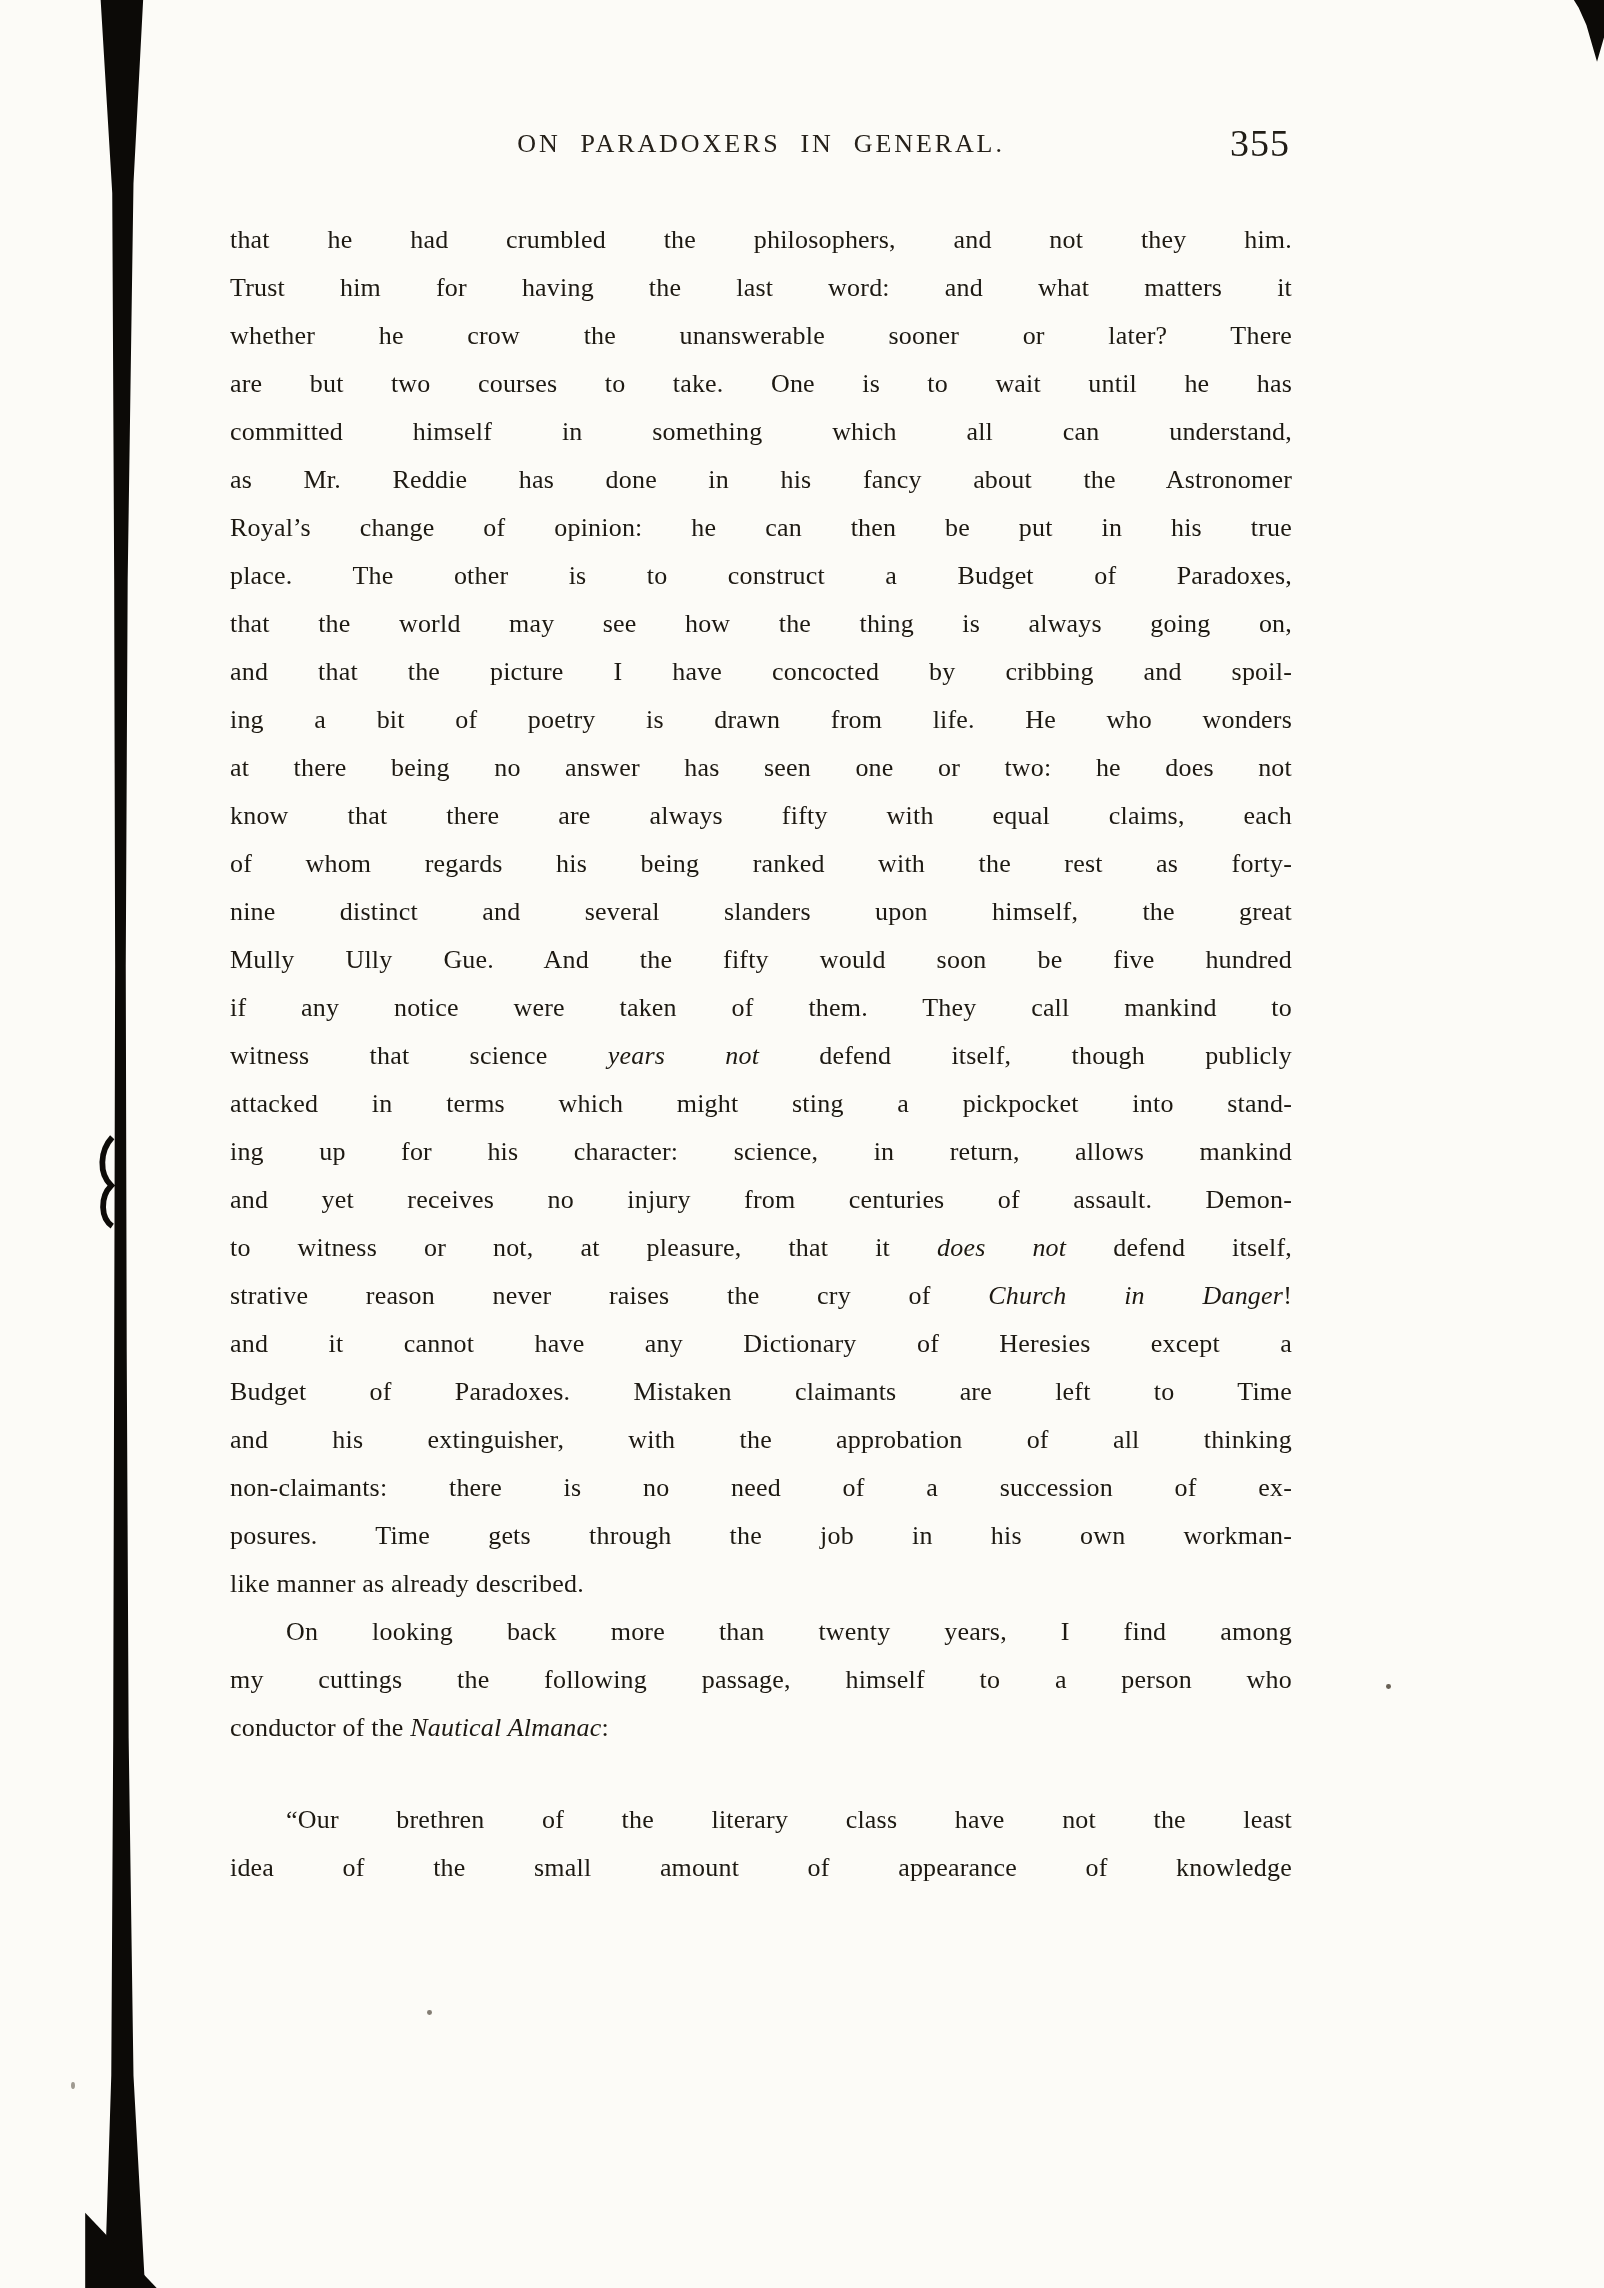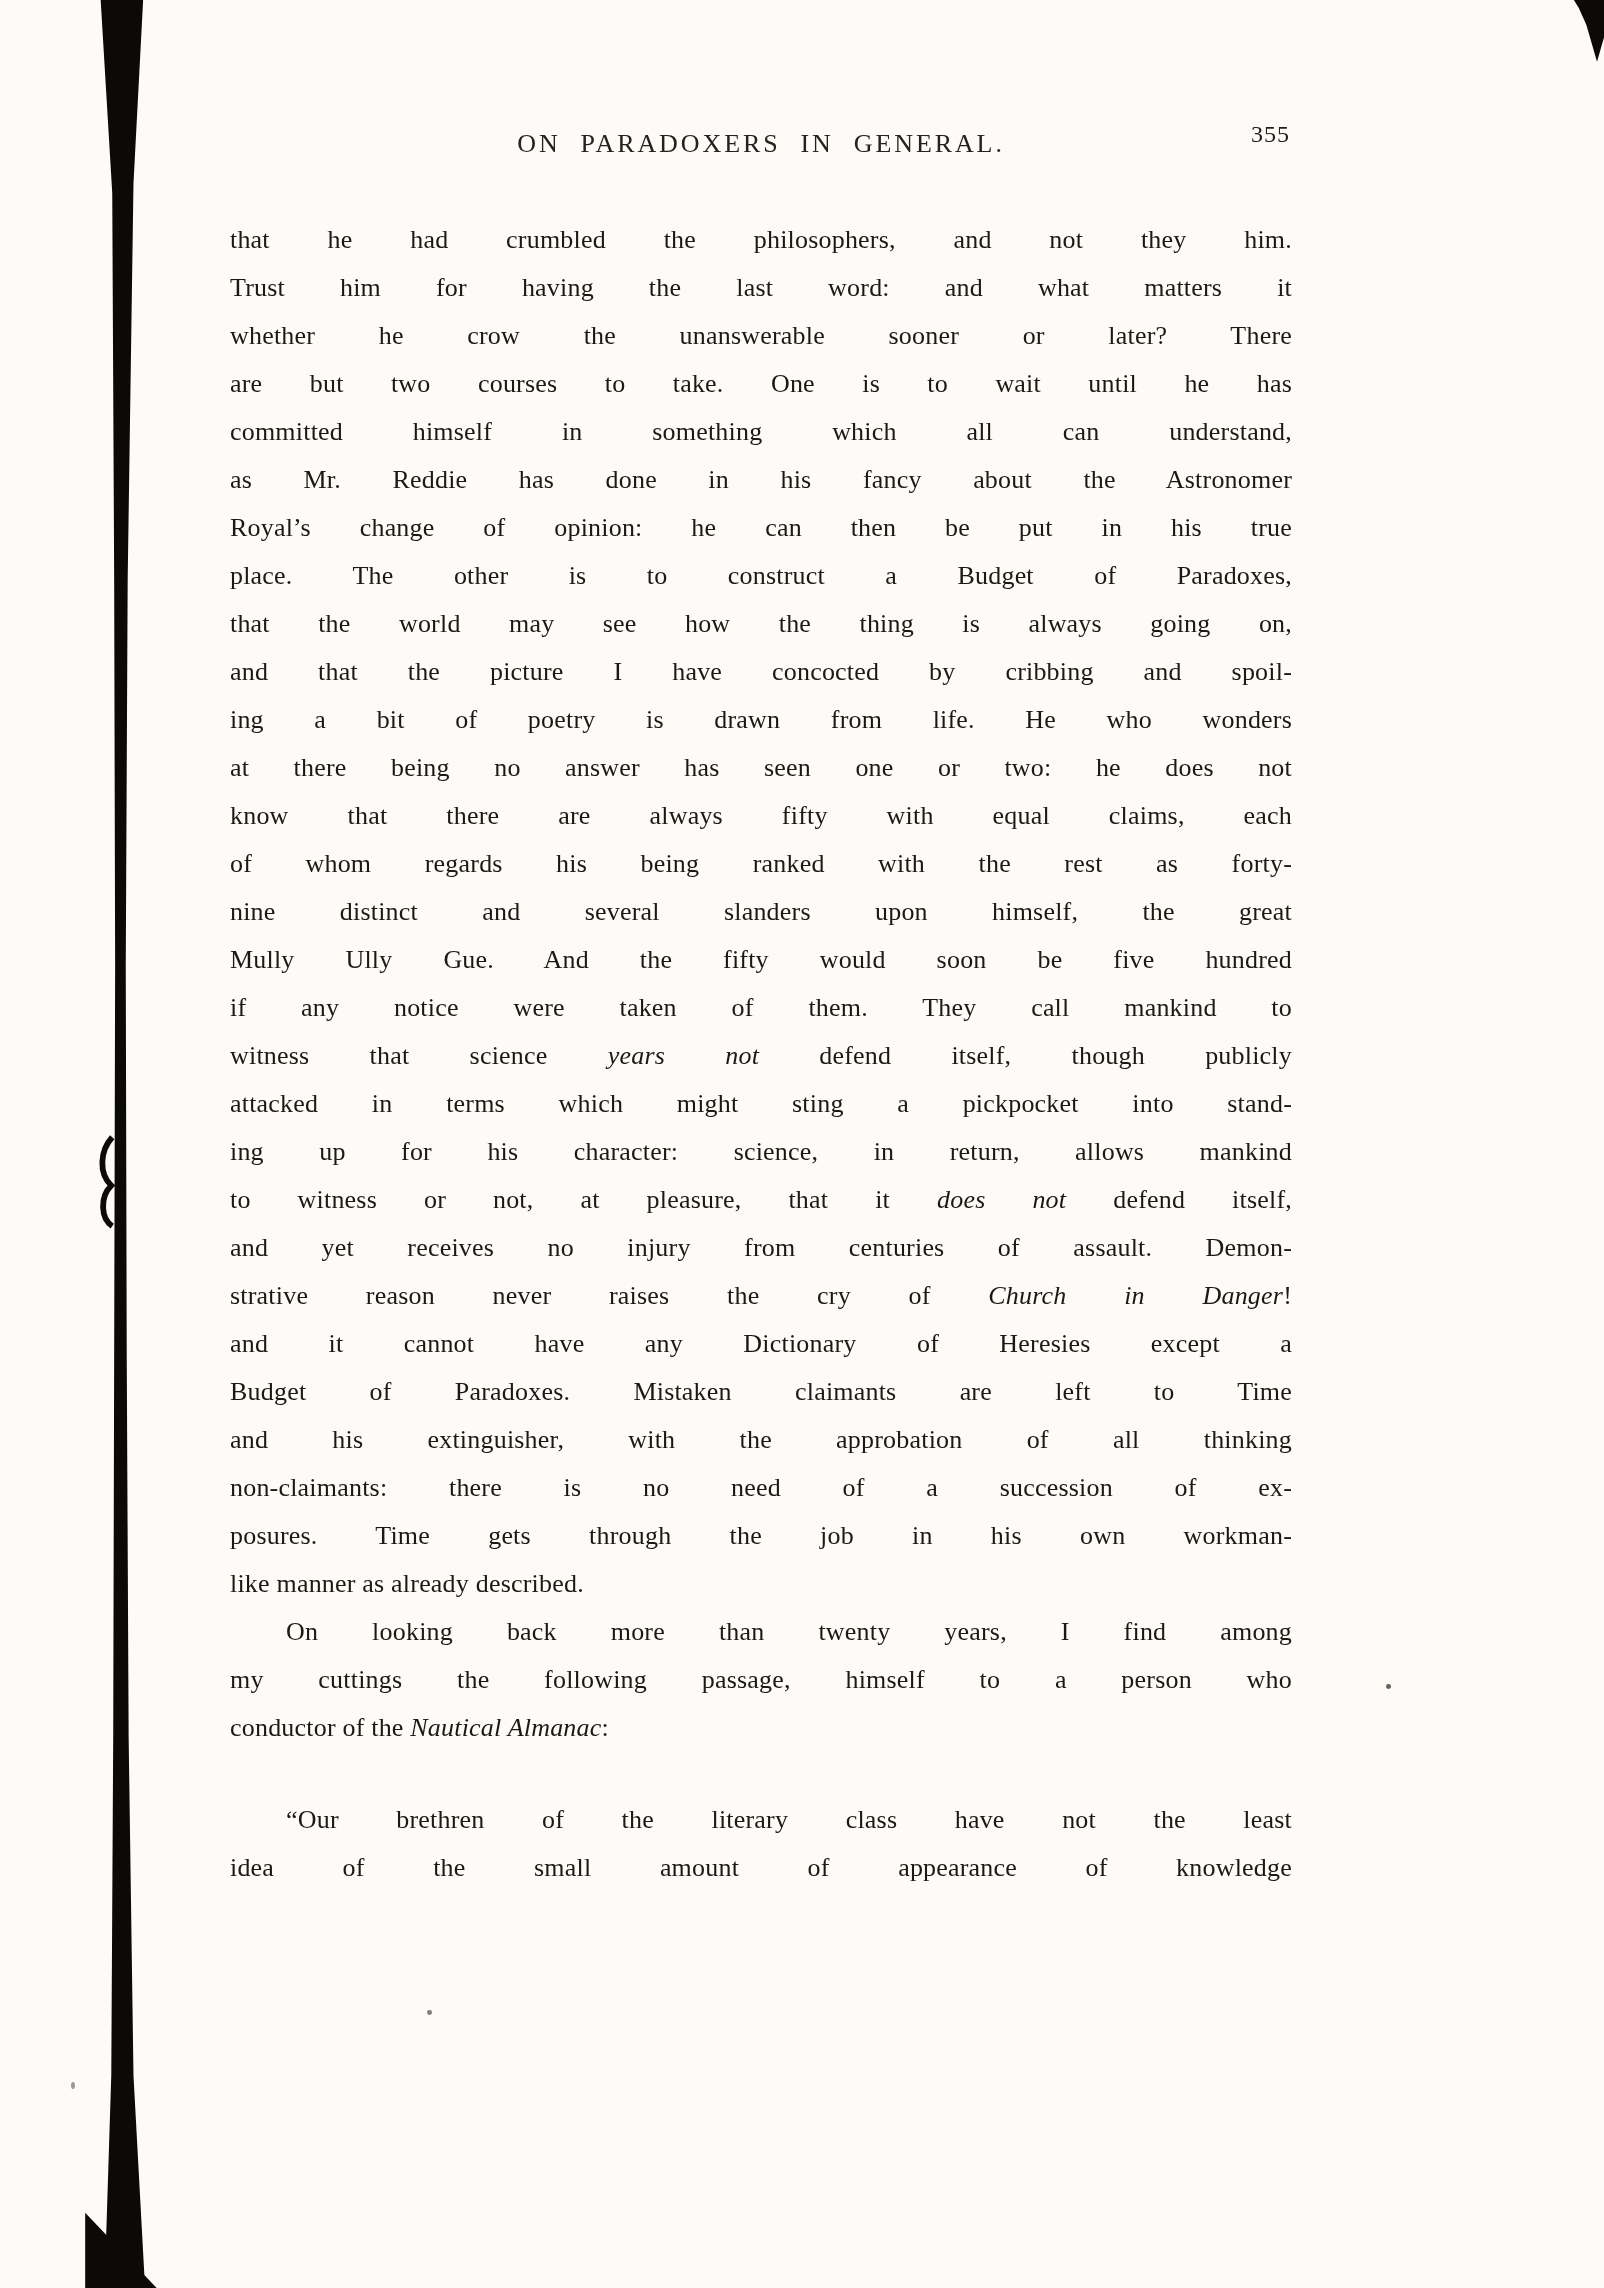--- a/index.html
+++ b/index.html
@@ -12,21 +12,21 @@
     color:var(--ink);
   }
   .page{position:absolute;inset:0;}
   .running-header{position:absolute;left:230px;top:129px;width:1062px;height:42px;text-decoration:underline;}
   .running-header .title{
     position:absolute;left:0;right:0;text-align:center;
     font-size:26px;letter-spacing:2.9px;word-spacing:10.6px;color:#26211a;
   }
   .running-header .pagenum{
     position:absolute;right:1.9px;top:-7.7px;
-    font-size:24px;letter-spacing:1px;color:#211d16;
+    font-size:38px;letter-spacing:1px;color:#211d16;
   }
   .body-text{
     position:absolute;left:230px;top:216px;width:1062px;
     font-size:26px;line-height:48px;letter-spacing:0.2px;
   }
   .line{
     text-align:justify;
     text-align-last:justify;
     height:48px;
     overflow:visible;
@@ -72,22 +72,22 @@
       <div class="line">ing a bit of poetry is drawn from life. He who wonders</div>
       <div class="line">at there being no answer has seen one or two: he does not</div>
       <div class="line">know that there are always fifty with equal claims, each</div>
       <div class="line">of whom regards his being ranked with the rest as forty-</div>
       <div class="line">nine distinct and several slanders upon himself, the great</div>
       <div class="line">Mully Ully Gue. And the fifty would soon be five hundred</div>
       <div class="line">if any notice were taken of them. They call mankind to</div>
       <div class="line">witness that science <em>years not</em> defend itself, though publicly</div>
       <div class="line">attacked in terms which might sting a pickpocket into stand-</div>
       <div class="line">ing up for his character: science, in return, allows mankind</div>
+      <div class="line">and yet receives no injury from centuries of assault. Demon-</div>
       <div class="line">to witness or not, at pleasure, that it <em>does not</em> defend itself,</div>
-      <div class="line">and yet receives no injury from centuries of assault. Demon-</div>
       <div class="line">strative reason never raises the cry of <em>Church in Danger</em>!</div>
       <div class="line">and it cannot have any Dictionary of Heresies except a</div>
       <div class="line">Budget of Paradoxes. Mistaken claimants are left to Time</div>
       <div class="line">and his extinguisher, with the approbation of all thinking</div>
       <div class="line">non-claimants: there is no need of a succession of ex-</div>
       <div class="line">posures. Time gets through the job in his own workman-</div>
       <div class="line end">like manner as already described.</div>
       <div class="line indent">On looking back more than twenty years, I find among</div>
       <div class="line">my cuttings the following passage, himself to a person who</div>
       <div class="line end">conductor of the <em>Nautical Almanac</em>:</div>

